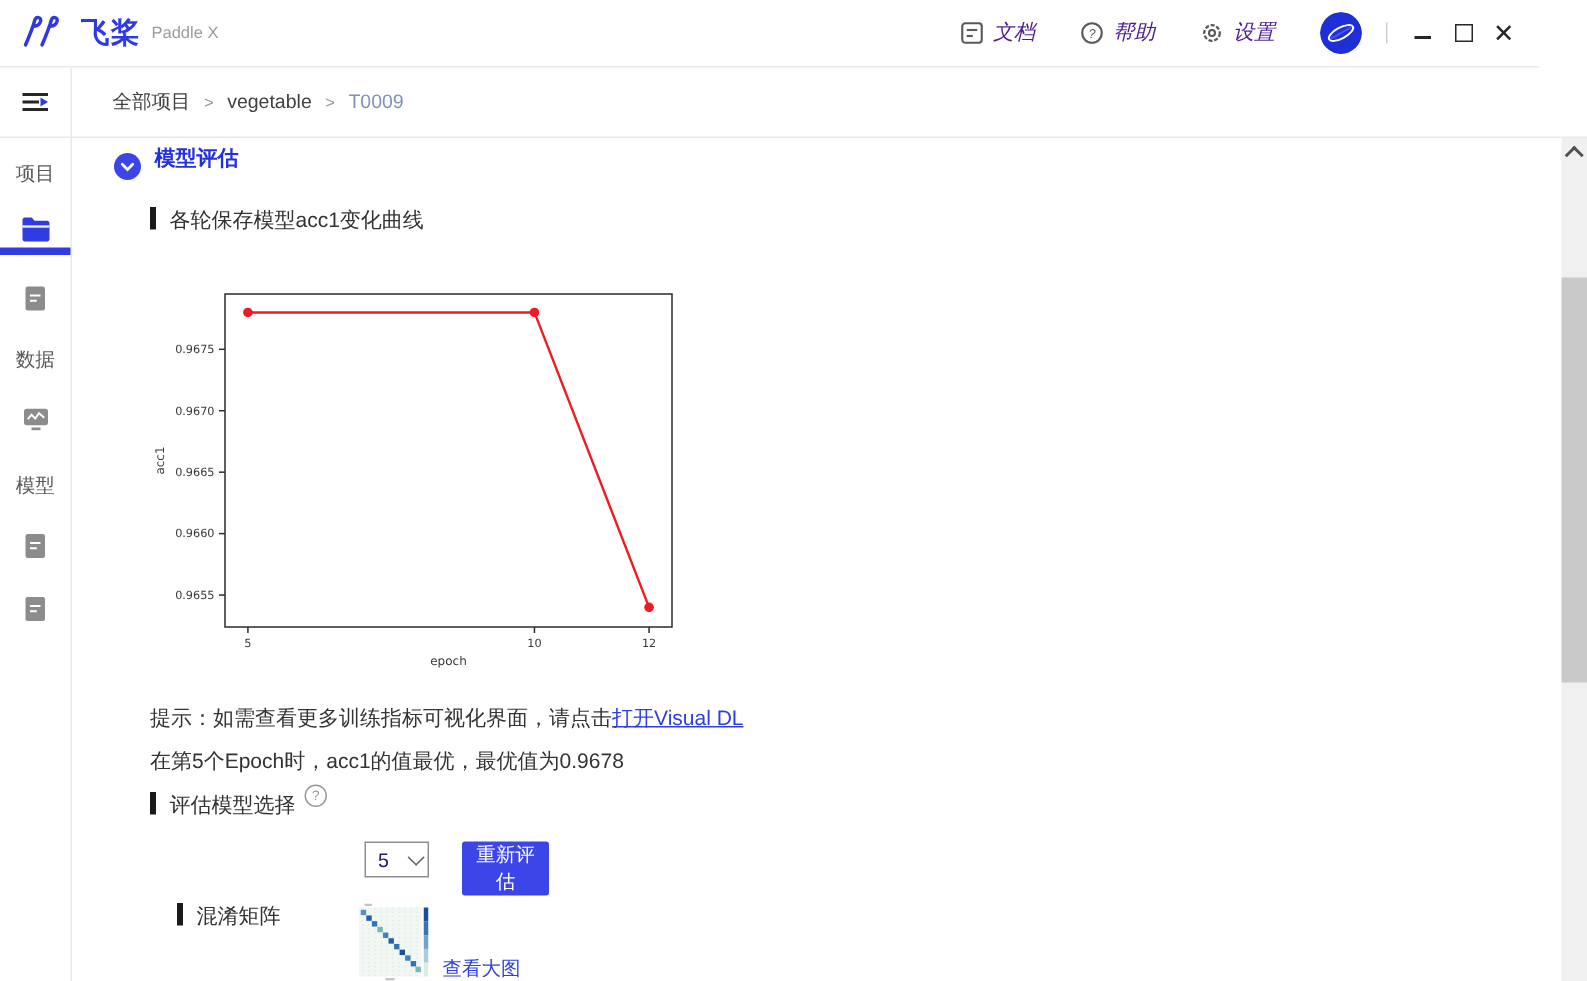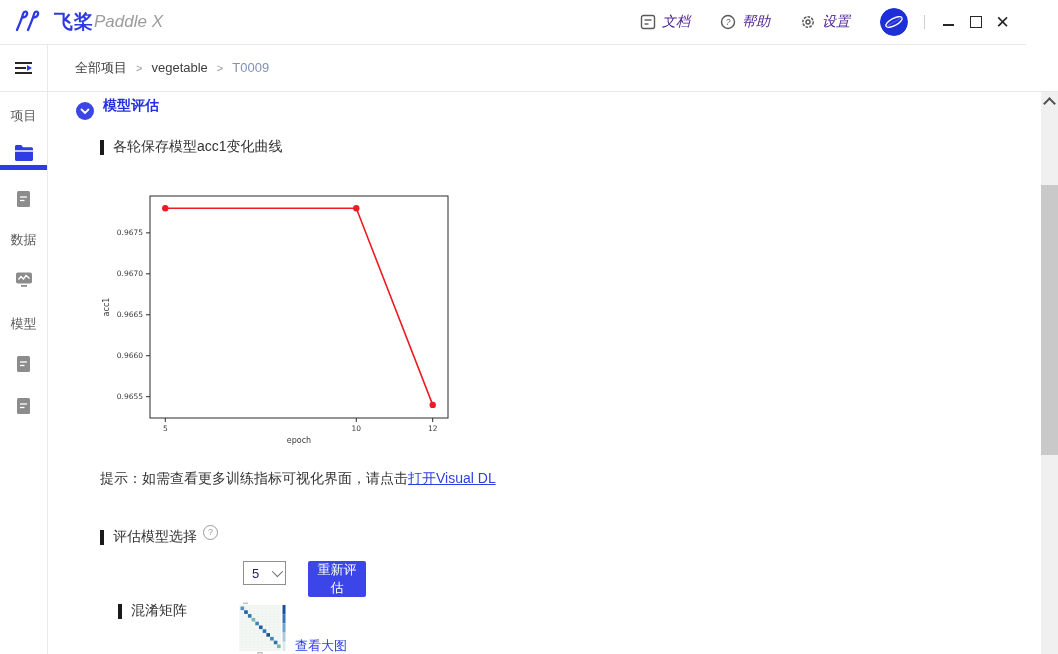--- a/index.html
+++ b/index.html
@@ -6,21 +6,21 @@
   body{
     width:1058px;height:654px;position:relative;overflow:hidden;
     background:#fff;font-family:"Liberation Sans","DejaVu Sans",sans-serif;
     color:#333;
   }
   
   .header{position:absolute;top:0;left:0;width:1026px;height:45px;background:#fff;
     border-bottom:1px solid #e9e9e9;display:flex;align-items:center;box-sizing:border-box;z-index:9;}
   .logo{display:flex;align-items:center;margin-left:14px;}
   .logo-cn{color:#2e3ae0;font-weight:bold;font-size:19px;letter-spacing:1px;margin-left:4px;}
-  .logo-en{color:#9b9b9b;font-size:17px;font-style:italic;}
+  .logo-en{color:#9b9b9b;font-size:11px;margin-left:7px;}
   .header-right{margin-left:auto;display:flex;align-items:center;margin-right:10px;}
   .menu-item{display:flex;align-items:center;color:#4c1d95;font-size:14px;margin-right:30px;cursor:pointer;font-style:italic;}
   .menu-item svg{margin-right:6px;}
   .avatar{width:28px;height:28px;border-radius:50%;margin-right:16px;cursor:pointer;}
   .win-divider{width:1px;height:14px;background:#cfcfcf;margin-right:10px;}
   .win-btn{width:27px;height:28px;display:flex;align-items:center;justify-content:center;cursor:pointer;color:#262626;}
   .min-glyph{width:11px;height:0;border-bottom:2px solid #262626;margin-top:6px;}
   .max-glyph{width:10px;height:10px;border:1.4px solid #262626;}
   .close-glyph{font-size:17px;line-height:17px;color:#262626;}
   
@@ -42,21 +42,21 @@
   .ham .tri{position:absolute;left:12px;top:2.5px;width:0;height:0;background:none;
     border-left:5px solid #2f3ce4;border-top:3.5px solid transparent;border-bottom:3.5px solid transparent;}
   .side-label{position:absolute;left:0;width:47px;text-align:center;font-size:13px;color:#595959;}
   .side-item{position:absolute;left:0;width:47px;display:flex;justify-content:center;cursor:pointer;}
   .active-bar{position:absolute;left:0;width:47px;height:5px;background:#2f3ce4;}
   
   .main{position:absolute;left:48px;top:92px;width:993px;height:562px;background:#fff;overflow:hidden;}
   .collapse-circle{position:absolute;left:28px;top:10px;width:18px;height:18px;border-radius:50%;
     background:#3c46e8;display:flex;align-items:center;justify-content:center;cursor:pointer;}
   .page-title{position:absolute;left:55px;top:5px;font-size:14px;font-weight:bold;color:#2330dd;}
-  .sec{position:absolute;display:flex;align-items:center;font-size:14px;color:#333;}
+  .sec{position:absolute;display:flex;align-items:flex-start;font-size:14px;color:#333;}
   .sec .bar{display:inline-block;width:4px;height:15px;background:#1a1a1a;margin-right:9px;}
   .help-circle{width:13px;height:13px;border:1px solid #9a9a9a;border-radius:50%;color:#9a9a9a;
     font-size:9px;line-height:13px;text-align:center;margin-left:6px;position:relative;top:-5px;cursor:pointer;}
   .tipline{position:absolute;left:52px;font-size:14px;color:#333;}
   .linktext{color:#2d3fe0;text-decoration:underline;cursor:pointer;}
   .gray-label{position:absolute;left:52px;font-size:14px;color:#9b9b9b;line-height:24px;}
   .select-box{position:absolute;left:195px;top:469px;width:43px;height:24px;border:1px solid #8f8f8f;
     background:#fff;box-sizing:border-box;display:flex;align-items:center;cursor:pointer;}
   .select-box .val{font-size:13px;color:#1a1a6e;margin-left:8px;}
   .select-box .chev{margin-left:auto;margin-right:5px;width:7px;height:7px;border-right:1.5px solid #666;
@@ -226,20 +226,21 @@
       <text x="9" y="115" text-anchor="middle" font-size="8" fill="#3a3a3a" font-family="DejaVu Sans,sans-serif" transform="rotate(-90 9 115)">acc1</text>
       <polyline points="65.2820512820513,16.287822878227473 256.30769230769226,16.287822878227473 332.71794871794873,212.89298892988523" fill="none" stroke="#ed1c24" stroke-width="1.6"></polyline>
       <circle cx="65.2820512820513" cy="16.287822878227473" r="3.2" fill="#ed1c24"></circle>
       <circle cx="256.30769230769226" cy="16.287822878227473" r="3.2" fill="#ed1c24"></circle>
       <circle cx="332.71794871794873" cy="212.89298892988523" r="3.2" fill="#ed1c24"></circle>
     </svg>
 
   <div class="tipline" style="top:378px;">
     <span>提示：如需查看更多训练指标可视化界面，请点击</span><span class="linktext">打开Visual DL</span>
   </div>
+  <div class="tipline" style="top:407px;">在第5个Epoch时，acc1的值最优，最优值为0.9678</div>
 
   <div class="sec" style="left:52px;top:436px;">
     <span class="bar"></span>
     <span>评估模型选择</span>
     <span class="help-circle">?</span>
   </div>
 
   <div class="select-box">
     <span class="val">5</span>
     <span class="chev"></span>

